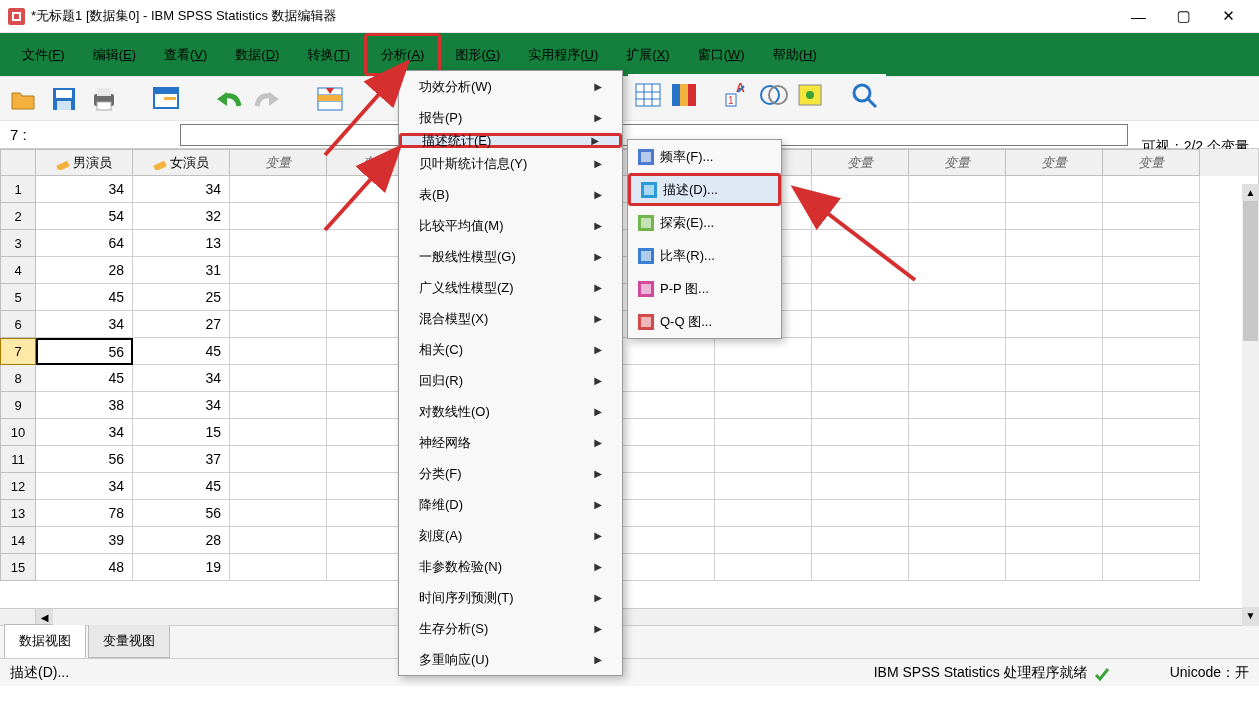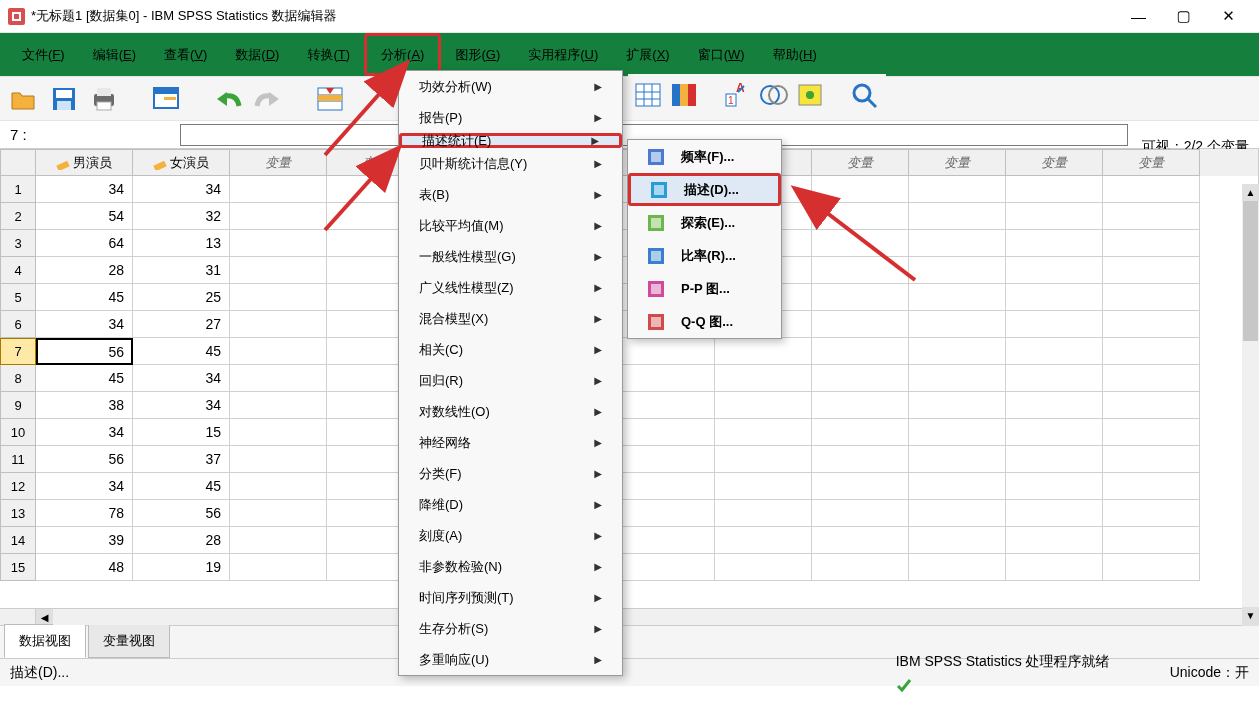--- a/index.html
+++ b/index.html
@@ -40,31 +40,31 @@
   .hsb .corner { width:36px; border-right:1px solid #ccc;}
   .hsb .track { flex:1; position:relative; background:#f0f0f0;}
   .hsb .arrow { width:17px; height:17px; background:#e0e0e0; display:flex; align-items:center; justify-content:center; font-size:10px;}
   
   .tabs { height: 33px; background:#f5f5f5; display:flex; align-items:flex-end; padding:0 4px; border-top:1px solid #ccc;}
   .tabs .tab { padding:7px 14px; background:#e8e8e8; border:1px solid #bbb; font-size:13px; margin-right:2px;}
   .tabs .tab.active { background:#fff; border-bottom:1px solid #fff; font-weight:normal;}
   
   .statusbar { height:28px; background:#f5f5f5; display:flex; align-items:center; padding:0 10px; border-top:1px solid #ccc; font-size:14px;}
   .statusbar .left { flex:1; color:#000;}
-  .statusbar .mid { margin-right: 60px; display:flex; align-items:flex-start; gap:6px;flex-direction:column;}
+  .statusbar .mid { margin-right: 60px; display:flex; align-items:flex-end; gap:6px;}
   .statusbar .right { }
   
   
   .dd1 { position:absolute; left:398px; top:70px; width:225px; background:#f8f8f8; border:1px solid #999; box-shadow:3px 3px 8px rgba(0,0,0,0.25); z-index:10;}
   .dd1 .ditem { height:31px; display:flex; align-items:center; padding:0 20px; font-size:13px; justify-content:space-between;}
   .dd1 .ditem .arr { font-size:10px; color:#333;}
   .dd1 .ditem.hl { border:3px solid #d62f2f; border-radius:3px; height:15px; background:#dfe8f5;}
   
   .dd2 { position:absolute; left:627px; top:139px; width:155px; background:#f8f8f8; border:1px solid #999; box-shadow:3px 3px 8px rgba(0,0,0,0.25); z-index:11;}
-  .dd2 .ditem { height:33px; display:flex; align-items:center; padding:0 20px; font-size:13px; gap:17px;font-weight:bold;}
+  .dd2 .ditem { height:33px; display:flex; align-items:center; padding:0 10px; font-size:13px; gap:6px;}
   .dd2 .ditem .dic { width:16px; height:16px; display:inline-block;}
   .dd2 .ditem.hl { border:3px solid #d62f2f; border-radius:3px; background:#dfe8f5;}
 
   
   .arrow-svg { position:absolute; z-index:20; pointer-events:none; }
 
   .vsb { position:absolute; right:0; top:184px; width:17px; height:440px; background:#f0f0f0;}
   .vsb .thumb { position:absolute; top:17px; width:15px; left:1px; height:140px; background:#c7c7c7;}
   .vsb .arrow { width:17px; height:17px; background:#e0e0e0; display:flex; align-items:center; justify-content:center; font-size:10px;}
 </style>

